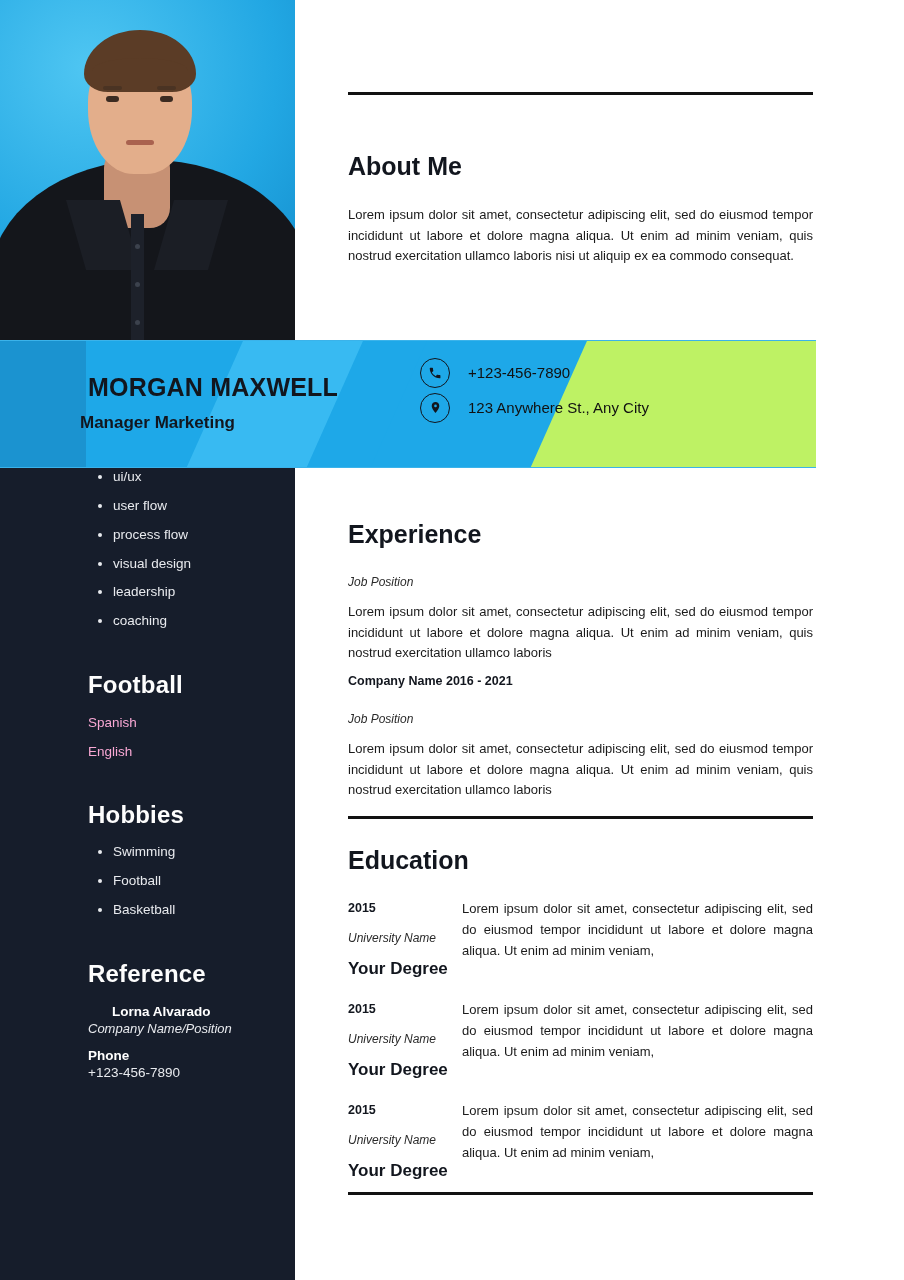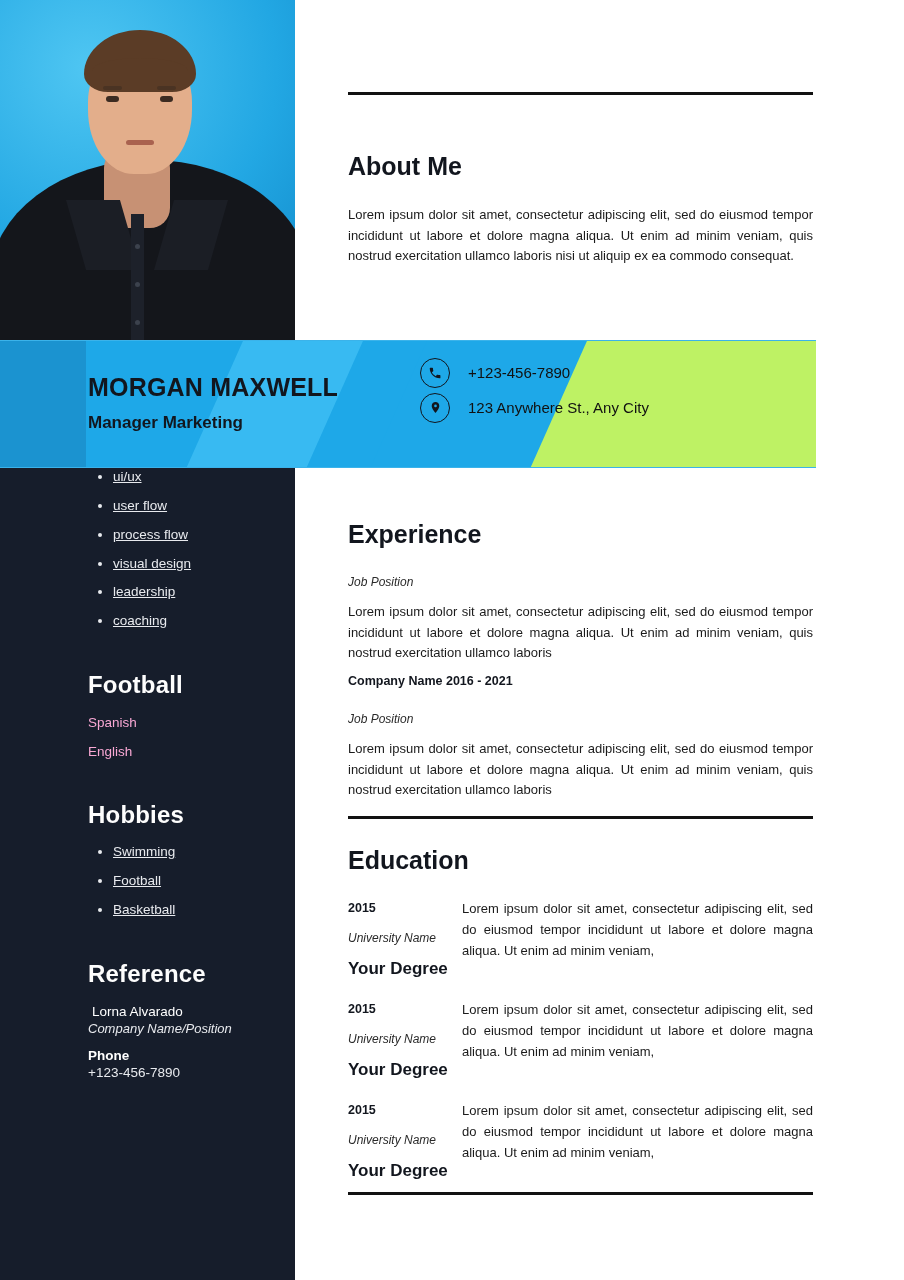--- a/index.html
+++ b/index.html
@@ -150,21 +150,21 @@
   }
   .band-name {
     position: absolute;
     left: 88px; top: 32px;
     font-size: 25px; font-weight: bold;
     color: #12161e; letter-spacing: .2px;
     z-index: 3;
   }
   .band-role {
     position: absolute;
-    left: 88px; top: 72px;
+    left: 80px; top: 72px;
     font-size: 17px; font-weight: bold;
     color: #12161e;
     z-index: 3;
   }
   .contacts {
     position: absolute;
     left: 420px; top: 14px;
     z-index: 4;
   }
   .contact-row {
@@ -205,30 +205,29 @@
   ul.side-list {
     margin: 0 0 0 95px;
     padding: 0 0 0 18px;
     list-style: disc;
   }
   ul.side-list li {
     font-size: 13.5px;
     color: #e8eaee;
     margin-bottom: 14px;
     line-height: 1.1;
-    text-decoration: underline;
   }
   .side-line {
     font-size: 13.5px;
     color: #f9a8d4;
     margin: 0 0 14px 88px;
   }
   .ref-name {
-    font-size: 13.5px; font-weight: normal;
-    color: #ffffff; margin: 0 0 2px 64px; padding-left: 28px;
+    font-size: 13.5px; font-weight: bold;
+    color: #ffffff; margin: 0 0 2px 84px; padding-left: 28px;
   }
   .ref-pos {
     font-size: 13px; font-style: italic;
     color: #e8eaee; margin: 0 0 12px 88px;
   }
   .ref-label {
     font-size: 13.5px; font-weight: bold;
     color: #ffffff; margin: 0 0 2px 88px;
   }
   .ref-phone {

